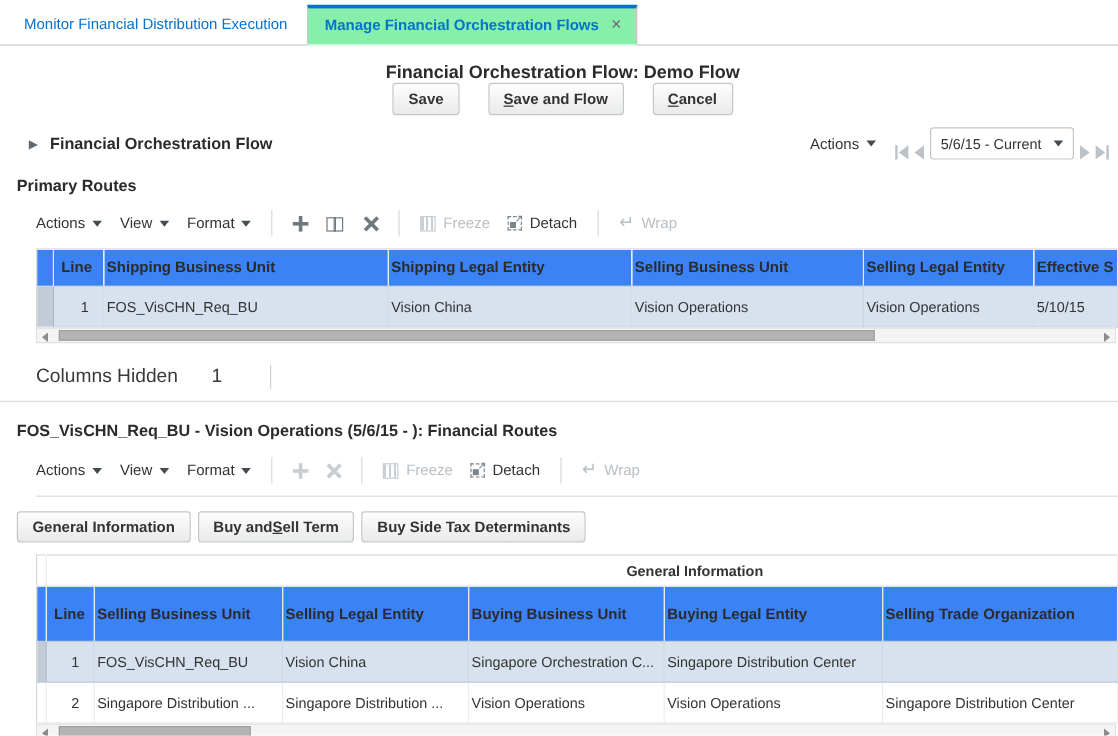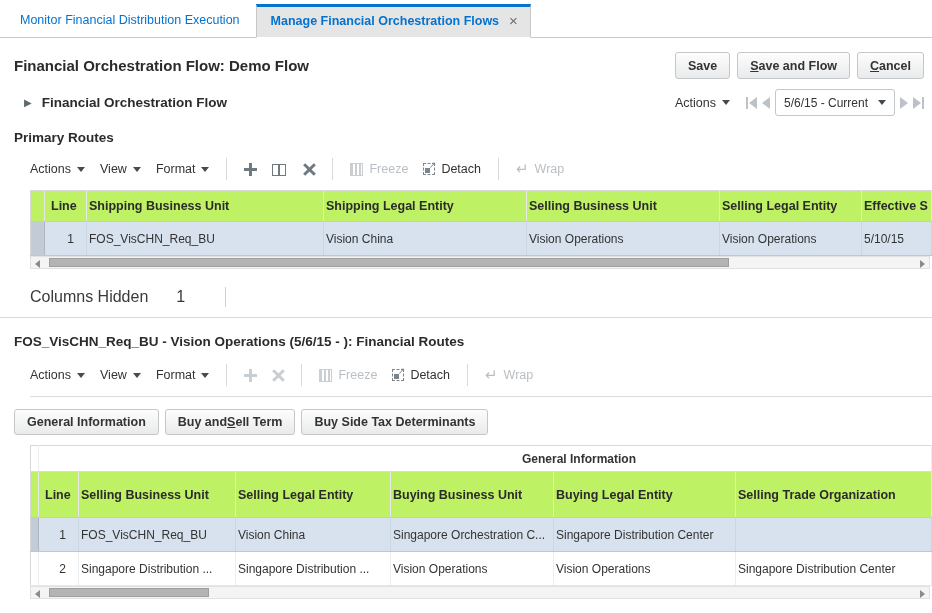--- a/index.html
+++ b/index.html
@@ -6,45 +6,45 @@
   html,body { background:#fff; }
   body {
     width: 932px; height: 613px; overflow: hidden; position: relative;
     font-family: "Liberation Sans", sans-serif; font-size: 12px; color: #333;
   }
   
   .tabbar { display:flex; align-items:flex-end; height:38px; border-bottom:1px solid #c8c8c8; padding-left:4px; background:#fff; }
   .tab { color:#0572ce; font-size:12.5px; padding:0 16px 10px; cursor:pointer; white-space:nowrap; }
   .tab.active {
     display:flex; align-items:center; gap:10px;
-    background:#e5e5e5; border:1px solid #c8c8c8; border-bottom:1px solid #fff;
+    background:#86efac; border:1px solid #c8c8c8; border-bottom:1px solid #fff;
     border-top:3px solid #0572ce; margin-bottom:-1px; padding:7px 12px 9px 14px;
     font-weight:bold;
   }
   .tab-close { color:#6e6e6e; font-size:15px; line-height:10px; font-weight:normal; cursor:pointer; }
   
-  .page-header { display:flex; justify-content:space-between; align-items:center; padding:14px 8px 8px 14px; }
+  .page-header { display:flex; justify-content:flex-start; align-items:center; padding:14px 8px 8px 14px;flex-direction:column; }
   .page-title { font-size:15px; font-weight:bold; color:#2b2b2b; }
-  .btn-row { display:flex; gap:7px; }
+  .btn-row { display:flex; gap:24px; }
   .btn {
     height:27px; padding:0 12px; font-family:"Liberation Sans",sans-serif;
     font-size:12.5px; font-weight:bold; color:#333;
     background:linear-gradient(#fdfdfd,#e9eaeb); border:1px solid #c3c7c9; border-radius:3px;
     display:inline-flex; align-items:center; cursor:pointer; white-space:nowrap;
   }
   .u { text-decoration:underline; }
   
   .flow-row { display:flex; justify-content:space-between; align-items:center; padding:2px 8px 10px 24px; }
   .flow-left { display:flex; align-items:center; gap:10px; }
   .disclosure { color:#60696f; font-size:10px; }
   .flow-title { font-size:13.5px; font-weight:bold; color:#2b2b2b; }
   .flow-right { display:flex; align-items:center; gap:16px; }
   .menu-trigger { display:flex; align-items:center; gap:6px; font-size:12.5px; color:#333; cursor:pointer; }
   .caret { width:0; height:0; border-left:4px solid transparent; border-right:4px solid transparent; border-top:5px solid #454c50; display:inline-block; }
-  .nav-cluster { display:flex; align-items:center; gap:5px; }
+  .nav-cluster { display:flex; align-items:flex-end; gap:5px; }
   .nav-btn { display:inline-flex; align-items:center; gap:1px; cursor:pointer; }
   .tri-l { width:0;height:0;border-top:6px solid transparent;border-bottom:6px solid transparent;border-right:8px solid #bcc2c7; }
   .tri-r { width:0;height:0;border-top:6px solid transparent;border-bottom:6px solid transparent;border-left:8px solid #bcc2c7; }
   .nav-bar { width:2px; height:12px; background:#bcc2c7; }
   .version-select { display:flex; align-items:center; gap:10px; height:27px; min-width:110px; padding:0 8px; background:#fff; border:1px solid #c3c7c9; border-radius:3px; cursor:pointer; }
   .version-select .caret { border-top-color:#454c50; }
   
   .section-title { margin:4px 14px 0; font-size:13.5px; font-weight:bold; color:#2b2b2b; }
   
   .toolbar { display:flex; align-items:center; gap:15px; padding:13px 0 10px 30px; }
@@ -67,21 +67,21 @@
   .icon-dup::after  { content:""; position:absolute; right:2px; bottom:0; width:6px; height:10px; border:1px solid currentColor; }
   .icon-freeze { width:13px; height:13px; display:inline-block; border:1px solid currentColor;
     background:repeating-linear-gradient(90deg, currentColor 0 2px, transparent 2px 4px); }
   .icon-detach { position:relative; width:12px; height:12px; display:inline-block; border:1px dashed #7c858b; }
   .icon-detach::before { content:""; position:absolute; left:1px; bottom:1px; width:5px; height:5px; background:#7c858b; }
   .icon-detach::after { content:"\2197"; position:absolute; top:-4px; right:-2px; font-size:9px; color:#7c858b; }
   .icon-wrap { font-size:15px; line-height:10px; }
   
   table.grid { table-layout:fixed; width:902px; margin-left:30px; border-collapse:collapse; border-top:1px solid #d5d9dc; border-left:1px solid #d5d9dc; }
   table.grid th, table.grid td { overflow:hidden; white-space:nowrap; text-overflow:clip; font-size:12px; text-align:left; }
-  table.grid th { font-size:12.5px; font-weight:bold; color:#2b2b2b; height:31px; border-bottom:1px solid #c3ccd3; border-right:1px solid #e6e6e6; padding:0 4px 0 2px; background:#bef264; }
+  table.grid th { font-size:12.5px; font-weight:bold; color:#2b2b2b; height:31px; border-bottom:1px solid #c3ccd3; border-right:1px solid #e6e6e6; padding:0 4px 0 2px; background:#3b82f6; }
   table.grid td { height:34px; padding:0 4px 0 2px; border-right:1px solid #e9eef3; color:#333; }
   th.strip, td.strip { padding:0; border-right:1px solid #d5d9dc; }
   .col-line { text-align:right !important; padding-right:12px !important; }
   th.col-line-h { padding-left:6px !important; text-align:left !important; }
   tr.selected td { background:#d7e2ee; border-top:1px solid #c6d4e4; border-bottom:1px solid #b9c9dc; border-right:1px solid #c9d6e4; }
   tr.selected td.strip { background:#c3ccd6; border-right:1px solid #aeb8c2; }
   tr.plain td { background:#fff; border-bottom:1px solid #e2e8ee; }
   
   td.span-head { height:26px !important; border-bottom:1px solid #d5dde3; text-align:center !important; font-weight:bold; font-size:12.5px; color:#2b2b2b; }
   td.span-head .shift { position:relative; left:95px; }

